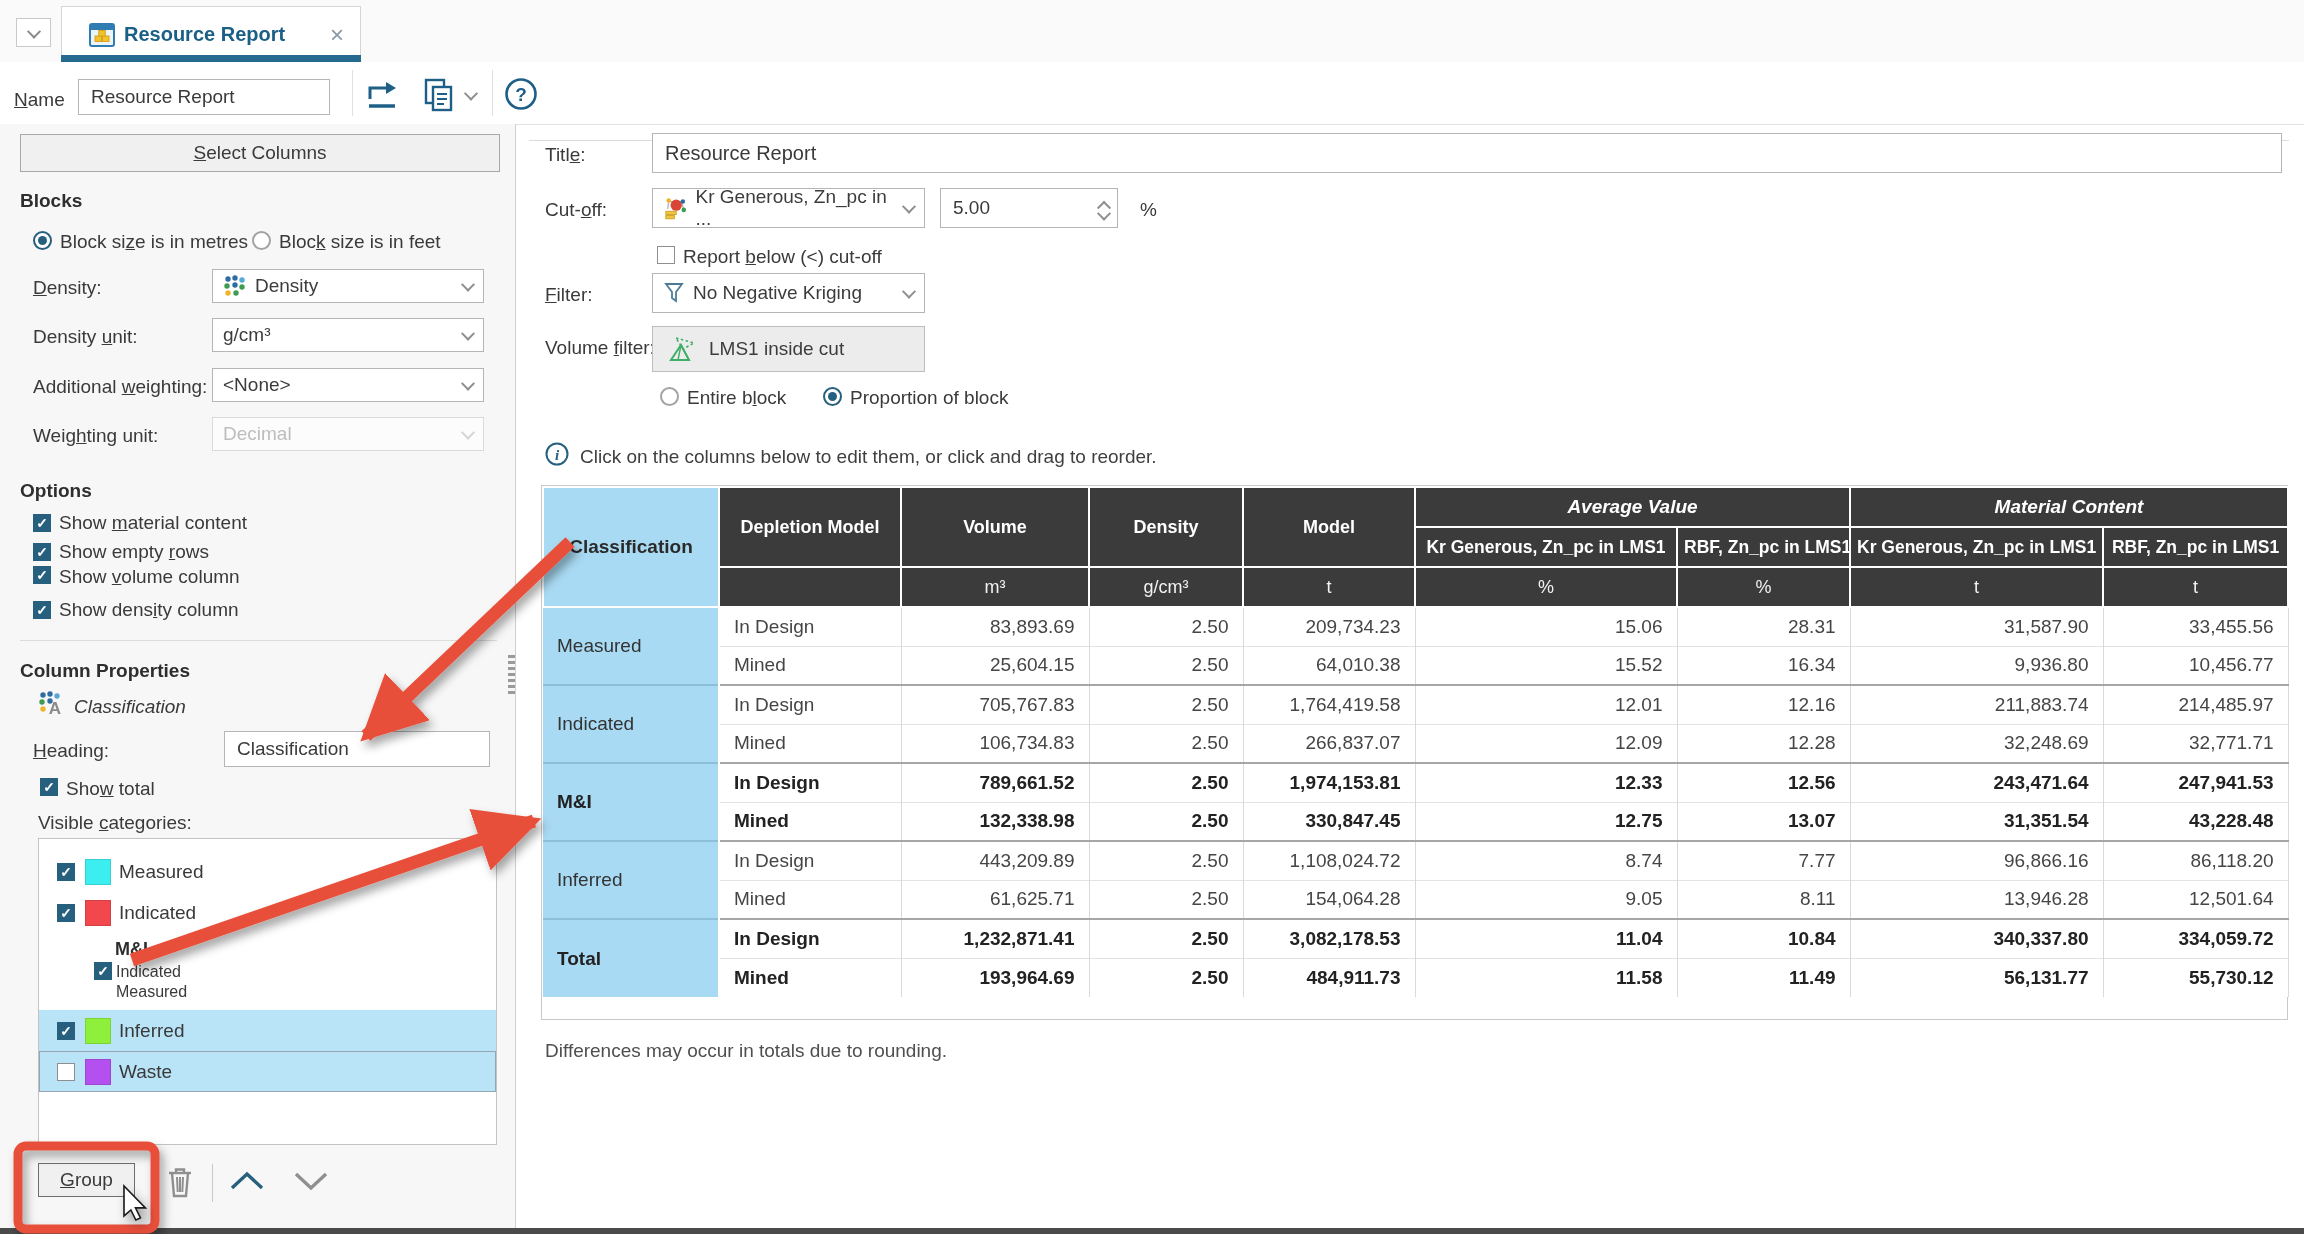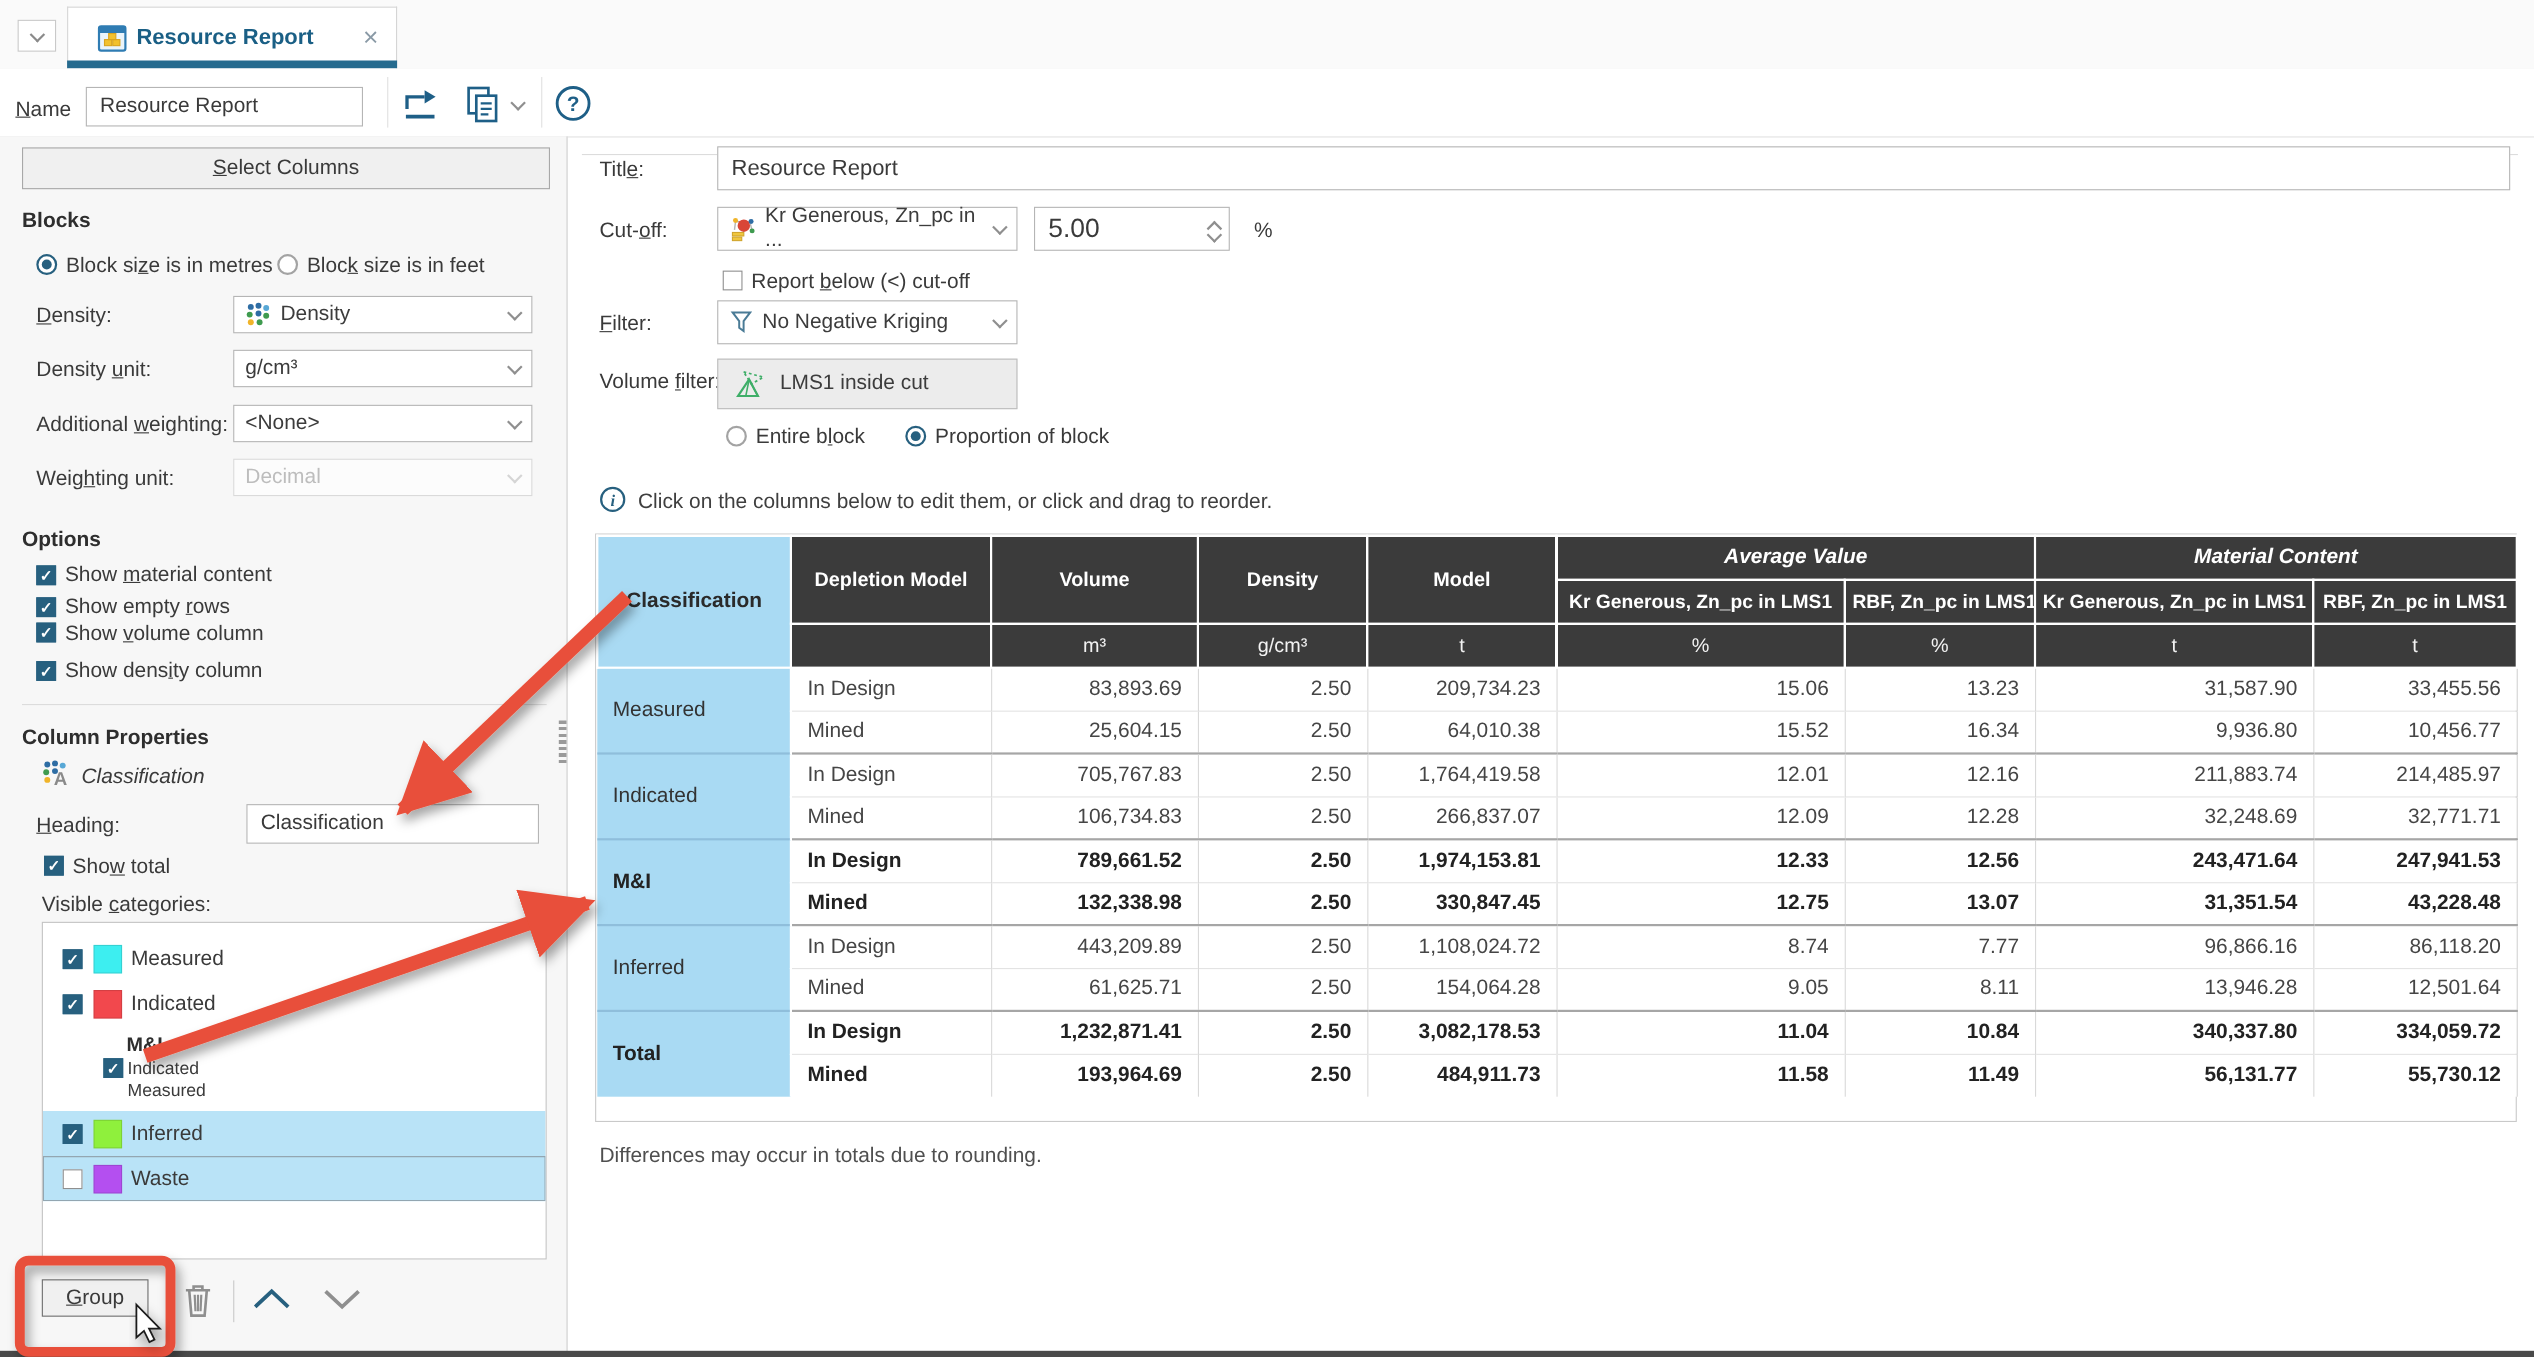--- a/index.html
+++ b/index.html
@@ -62,21 +62,21 @@
   .cat-row.focused{box-shadow:inset 0 0 0 1px #93a6b1;}
   .cat-group{padding:6px 0 8px 55px;}
   .cat-group .gtitle{font-weight:bold;font-size:18px;margin-left:21px;color:#2e2e2e;}
   .cat-group .grow{display:flex;margin-top:2px;}
   .cat-group .members{margin-left:4px;}
   .cat-group .members div{font-size:16px;line-height:20px;color:#3a3a3a;}
 
   
   .right-top-border{left:529px;top:140px;width:1760px;height:1px;background:#dcdcdc;}
   .spin{box-sizing:border-box;position:absolute;display:flex;border:1px solid #b5b5b5;background:#fff;align-items:center;}
-  .spin .val{padding-left:12px;font-size:24px;color:#3a3a3a;flex:1;}
+  .spin .val{padding-left:12px;font-size:19px;color:#3a3a3a;flex:1;}
   .spin .arrows{display:flex;flex-direction:column;justify-content:center;gap:4px;padding-right:10px;color:#8f8f8f;}
   .spin .chev.up::before{transform:rotate(-135deg) translate(-2px,-2px);}
   .vf-btn{box-sizing:border-box;display:flex;align-items:center;gap:10px;background:#ececec;border:1px solid #bdbdbd;
     font-size:19px;color:#3c3c3c;padding:0 14px;}
   .info-text{font-size:19px;color:#3f3f3f;}
   .footnote{font-size:19px;color:#4f4f4f;}
 
   
   .table-wrap{left:541px;top:485px;width:1747px;height:535px;box-sizing:border-box;
     border:1px solid #c9c9c9;background:#fff;}
@@ -395,21 +395,21 @@
         </tr>
       </thead>
     <tbody>
         <tr class="gfirst">
           <th class="cat" rowspan="2">Measured</th>
           <td class="dep">In Design</td>
           <td>83,893.69</td>
           <td>2.50</td>
           <td>209,734.23</td>
           <td>15.06</td>
-          <td>13.23</td>
+          <td>28.31</td>
           <td>31,587.90</td>
           <td>33,455.56</td>
         </tr>
         <tr>
           <td class="dep">Mined</td>
           <td>25,604.15</td>
           <td>2.50</td>
           <td>64,010.38</td>
           <td>15.52</td>
           <td>16.34</td>

